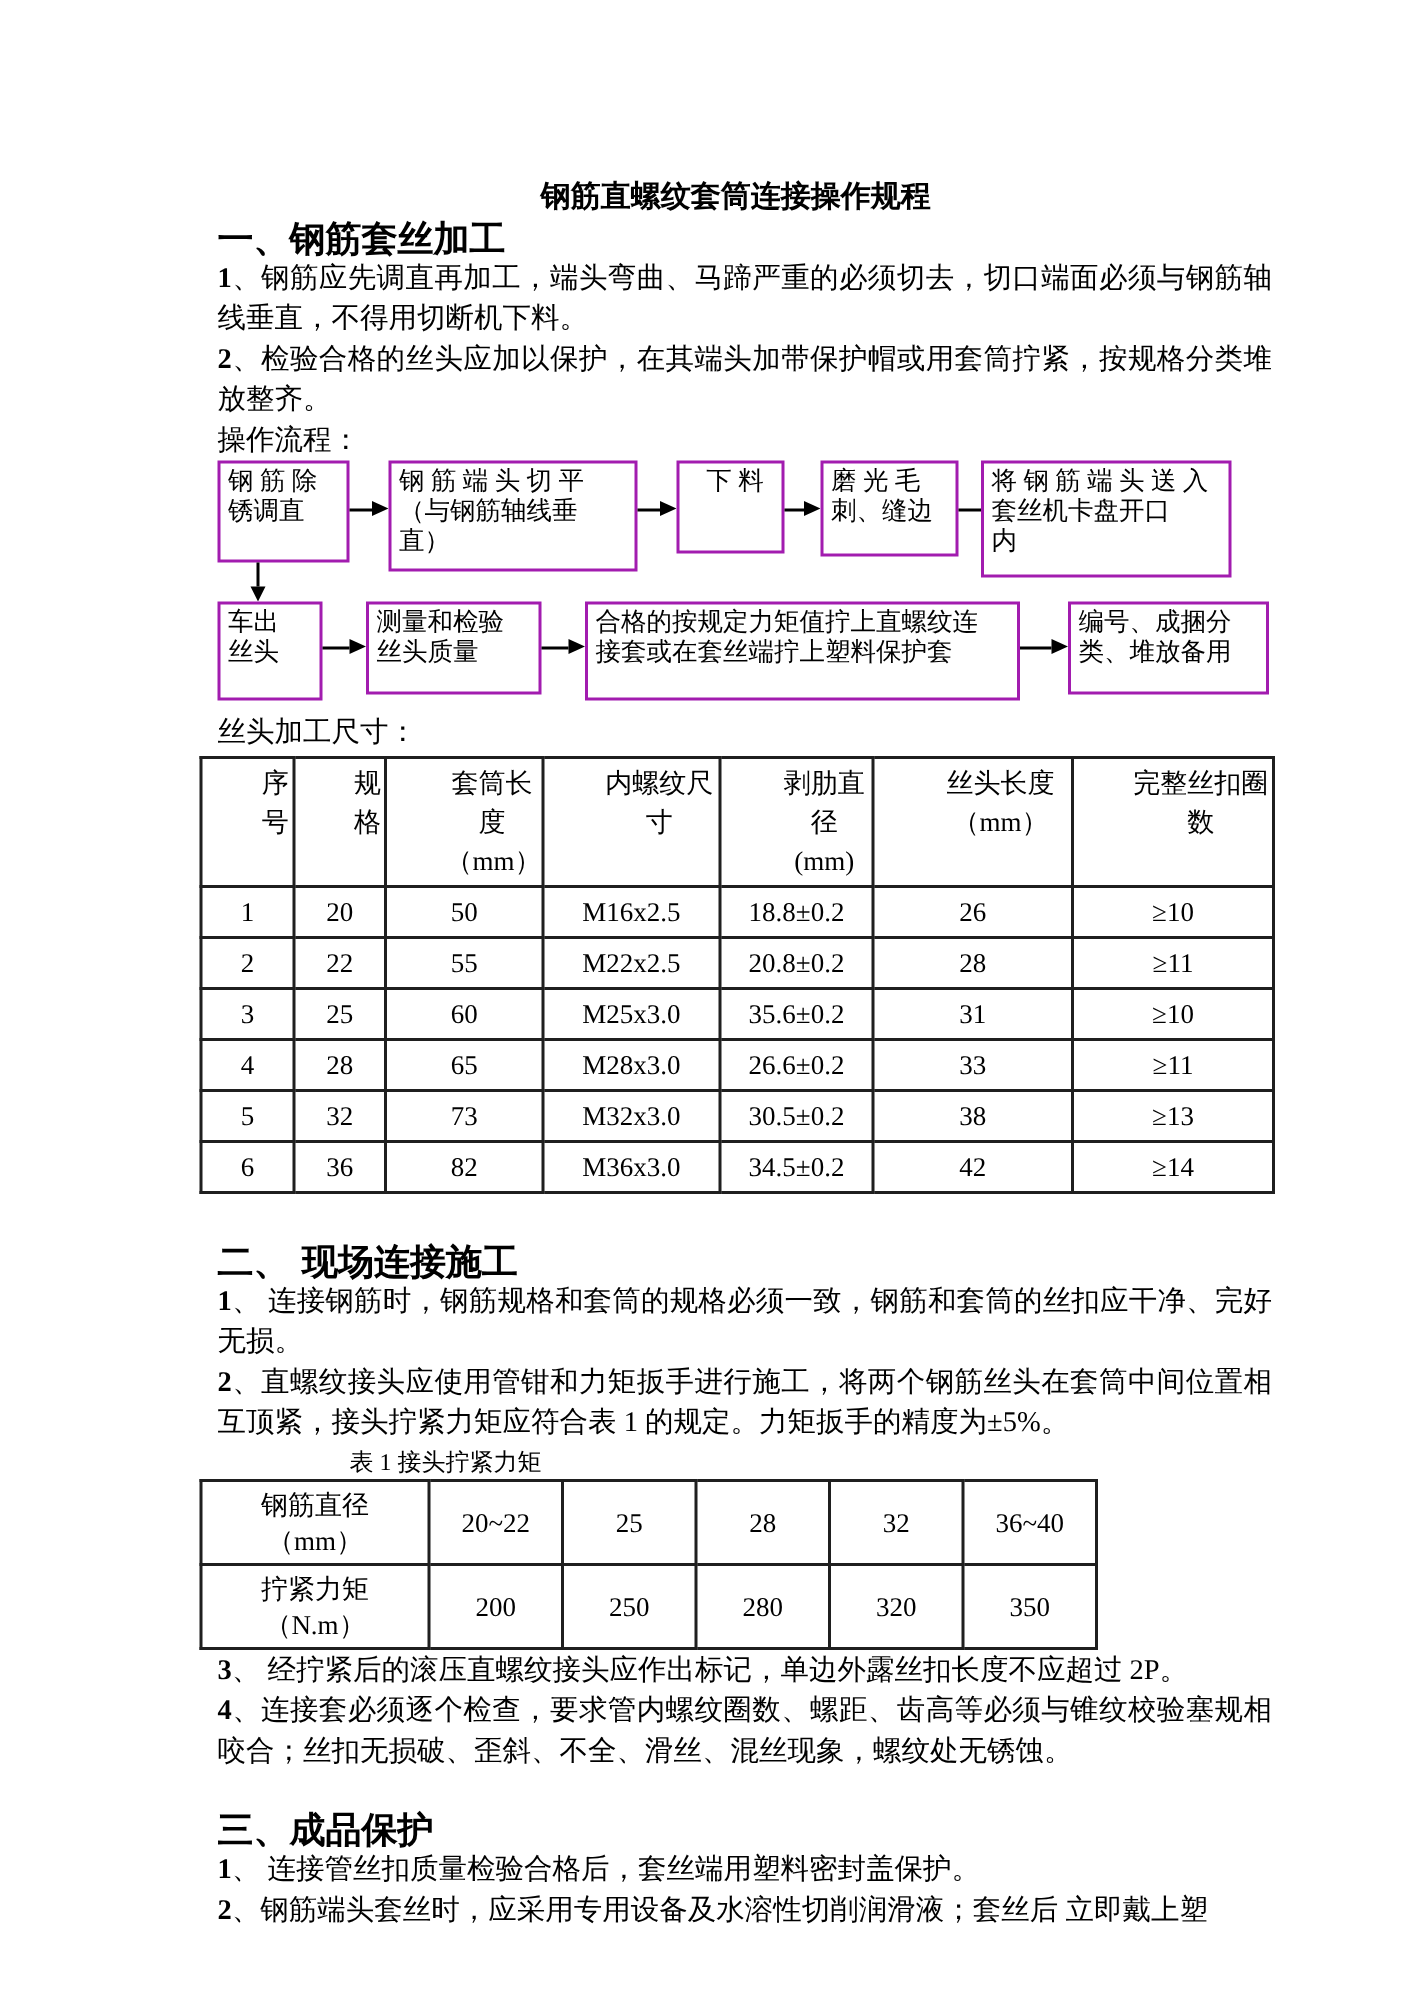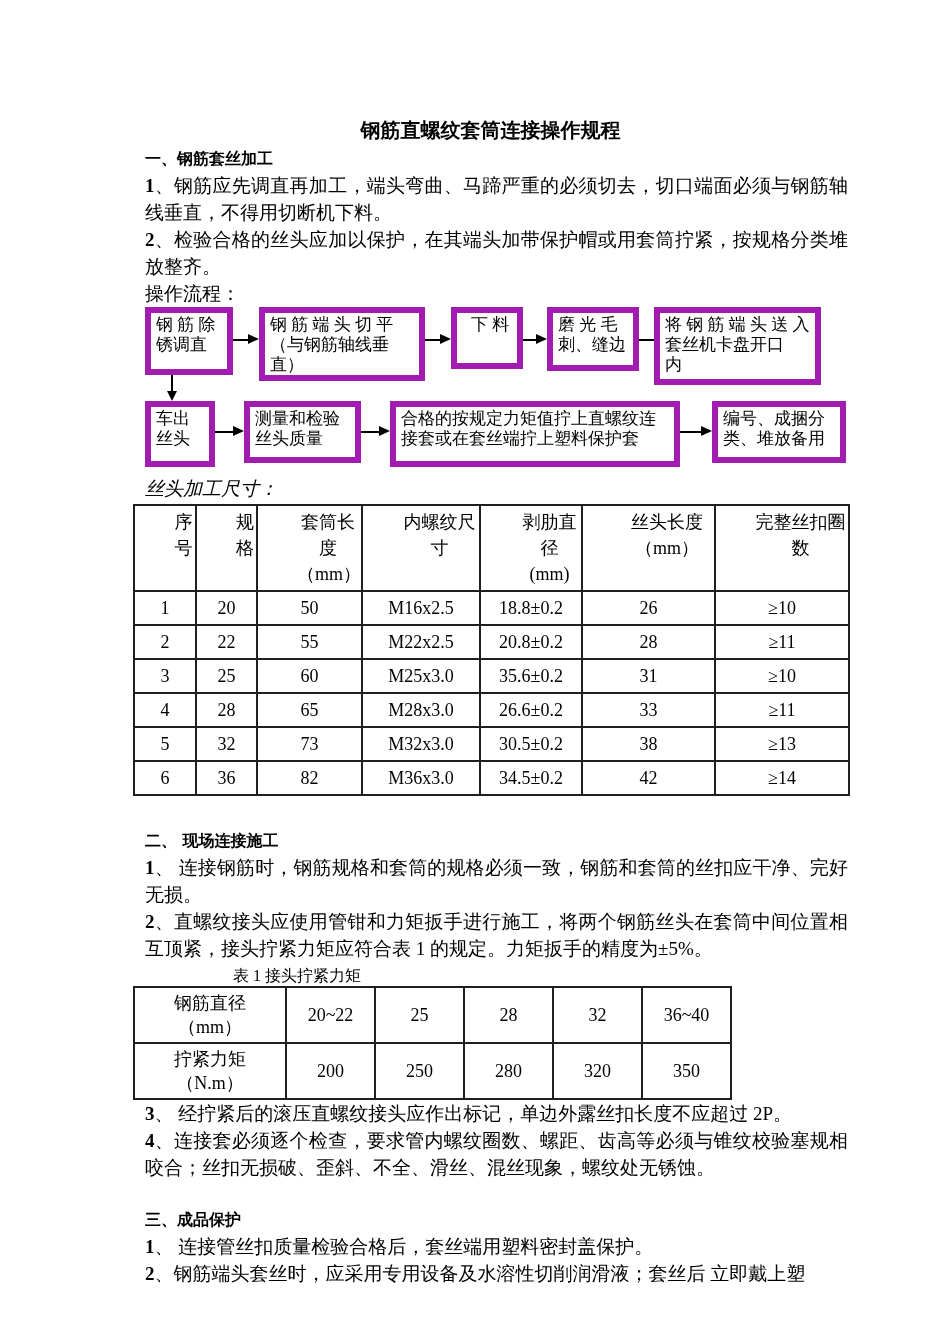--- a/index.html
+++ b/index.html
@@ -8,37 +8,37 @@
     background:#ffffff; color:#000;
     font-family:"Liberation Serif","DejaVu Serif",serif;
   }
   .content { position:absolute; left:133px; top:118px; width:715px; }
 
   .doc-title {
     text-align:center; font-weight:bold; font-size:20px; line-height:24px;
     margin:0 0 4px 0; font-family:"DejaVu Sans","Liberation Sans",sans-serif;
   }
   .h1 {
-    font-weight:bold; font-size:16px; line-height:26px; margin:2px 0 0 12px;
+    font-weight:bold; font-size:24px; line-height:26px; margin:2px 0 0 12px;
     font-family:"DejaVu Sans","Liberation Sans",sans-serif;
   }
   .h1.sp2 { margin-top:32px; }
   .h1.sp3 { margin-top:26px; }
   .para {
     font-size:19px; line-height:27px; text-align:justify;
     margin:0 0 0 12px;
   }
   .para .num { font-weight:bold; }
   .plain-line { font-size:19px; line-height:27px; margin-left:12px; }
-  .size-label { margin-top:8px;font-style:italic; }
+  .size-label { margin-top:8px; }
 
   
   .flowchart { position:relative; height:160px; margin:0 0 4px 12px; width:700px; }
   .fcbox {
-    position:absolute; box-sizing:border-box; border:6px solid #a21caf;
+    position:absolute; box-sizing:border-box; border:2px solid #a21caf;
     padding:2px 5px; font-size:17px; line-height:20px; white-space:pre-line;
     background:#fff;
   }
   .fcbox.center { text-align:center; display:flex; align-items:flex-start; justify-content:center;padding-left:11px; }
   .ha { position:absolute; height:2px; background:#000; }
   .ha::after {
     content:""; position:absolute; right:-11px; top:-5px; width:0; height:0;
     border-left:11px solid #000; border-top:5px solid transparent; border-bottom:5px solid transparent;
   }
   .va { position:absolute; width:2px; background:#000; }

